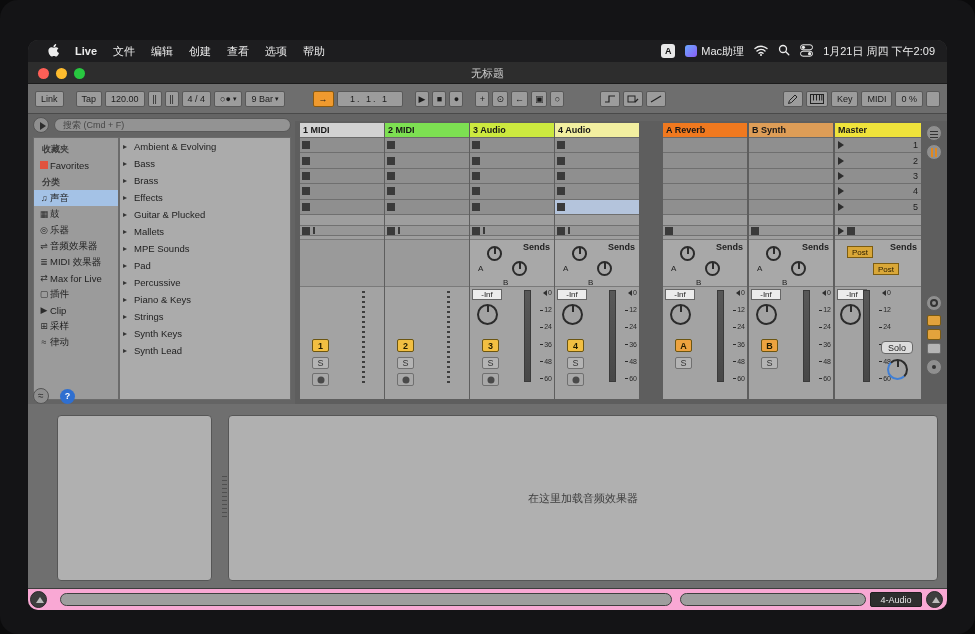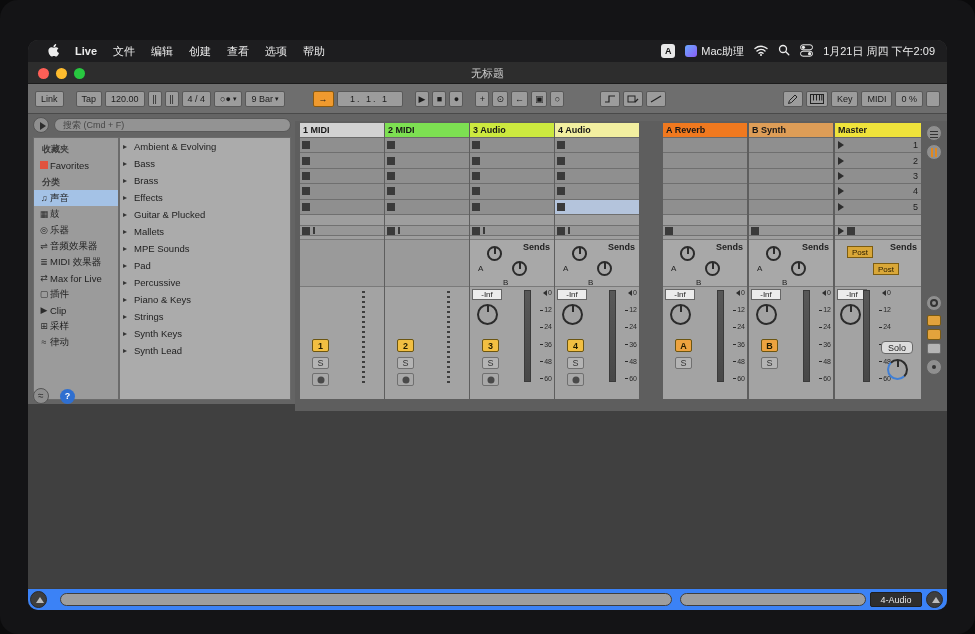--- a/index.html
+++ b/index.html
@@ -113,21 +113,21 @@
   .tog { position:absolute; left:2px; width:14px; height:11px; background:#e3a33c; border:1px solid #7a5a14; border-radius:2px; }
   .tog.gray { background:#b5b5b5; border-color:#6e6e6e; }
 
   
   .detail { position:absolute; top:364px; width:919px; height:184px; background:#6f6f6f; }
   .clipview { position:absolute; left:29px; top:11px; width:155px; height:166px; background:#b0b0b0; border:1px solid #565656; border-radius:4px; }
   .devview { position:absolute; left:200px; top:11px; width:710px; height:166px; background:#b0b0b0; border:1px solid #565656; border-radius:4px; display:flex; align-items:center; justify-content:center; }
   .drop-hint { font-size:11px; color:#3e3e3e; }
   .dhandle { position:absolute; left:194px; top:72px; width:5px; height:42px; background:repeating-linear-gradient(#4f4f4f 0 1px, transparent 1px 4px); }
 
-  .status { position:absolute; top:548px; width:920px; height:22px; background:#3b82f6; border-top:1px solid #3d3d3d; }
+  .status { position:absolute; top:548px; width:920px; height:22px; background:#f9a8d4; border-top:1px solid #3d3d3d; }
   .sfield { position:absolute; top:4px; height:13px; background:#9e9e9e; border:1px solid #3f3f3f; border-radius:7px; }
   .sf1 { left:32px; width:612px; } .sf2 { left:652px; width:186px; }
   .tracklabel { position:absolute; left:842px; top:3px; width:52px; height:15px; background:#2e2e2e; color:#e8e8e8; font-size:9px; text-align:center; line-height:15px; border:1px solid #1f1f1f; border-radius:2px; }
   .cbtn { position:absolute; top:2px; width:17px; height:17px; border-radius:50%; background:#3e3e3e; border:1px solid #2a2a2a; }
   .cbtn::after { content:""; position:absolute; left:4.5px; top:5px; width:0; height:0; border-bottom:6px solid #bdbdbd; border-left:4px solid transparent; border-right:4px solid transparent; }
   .cb-l { left:2px; } .cb-r { left:898px; }
 </style>
 </head>
 <body>
 
@@ -655,20 +655,27 @@
         <div class="tog" style="top:192px"></div>
         <div class="tog" style="top:206px"></div>
         <div class="tog gray" style="top:220px"></div>
         <div class="circ" style="top:236px">
               <span class="dotg"></span>
             </div>
       </div>
     </div>
   </div>
 
+  <div class="detail">
+    <div class="clipview"></div>
+    <div class="dhandle"></div>
+    <div class="devview">
+      <span class="drop-hint">在这里加载音频效果器</span>
+    </div>
+  </div>
 
   <div class="status">
     <div class="cbtn cb-l"></div>
     <div class="sfield sf1"></div>
     <div class="sfield sf2"></div>
     <div class="tracklabel">4-Audio</div>
     <div class="cbtn cb-r"></div>
   </div>
 
 </div>

